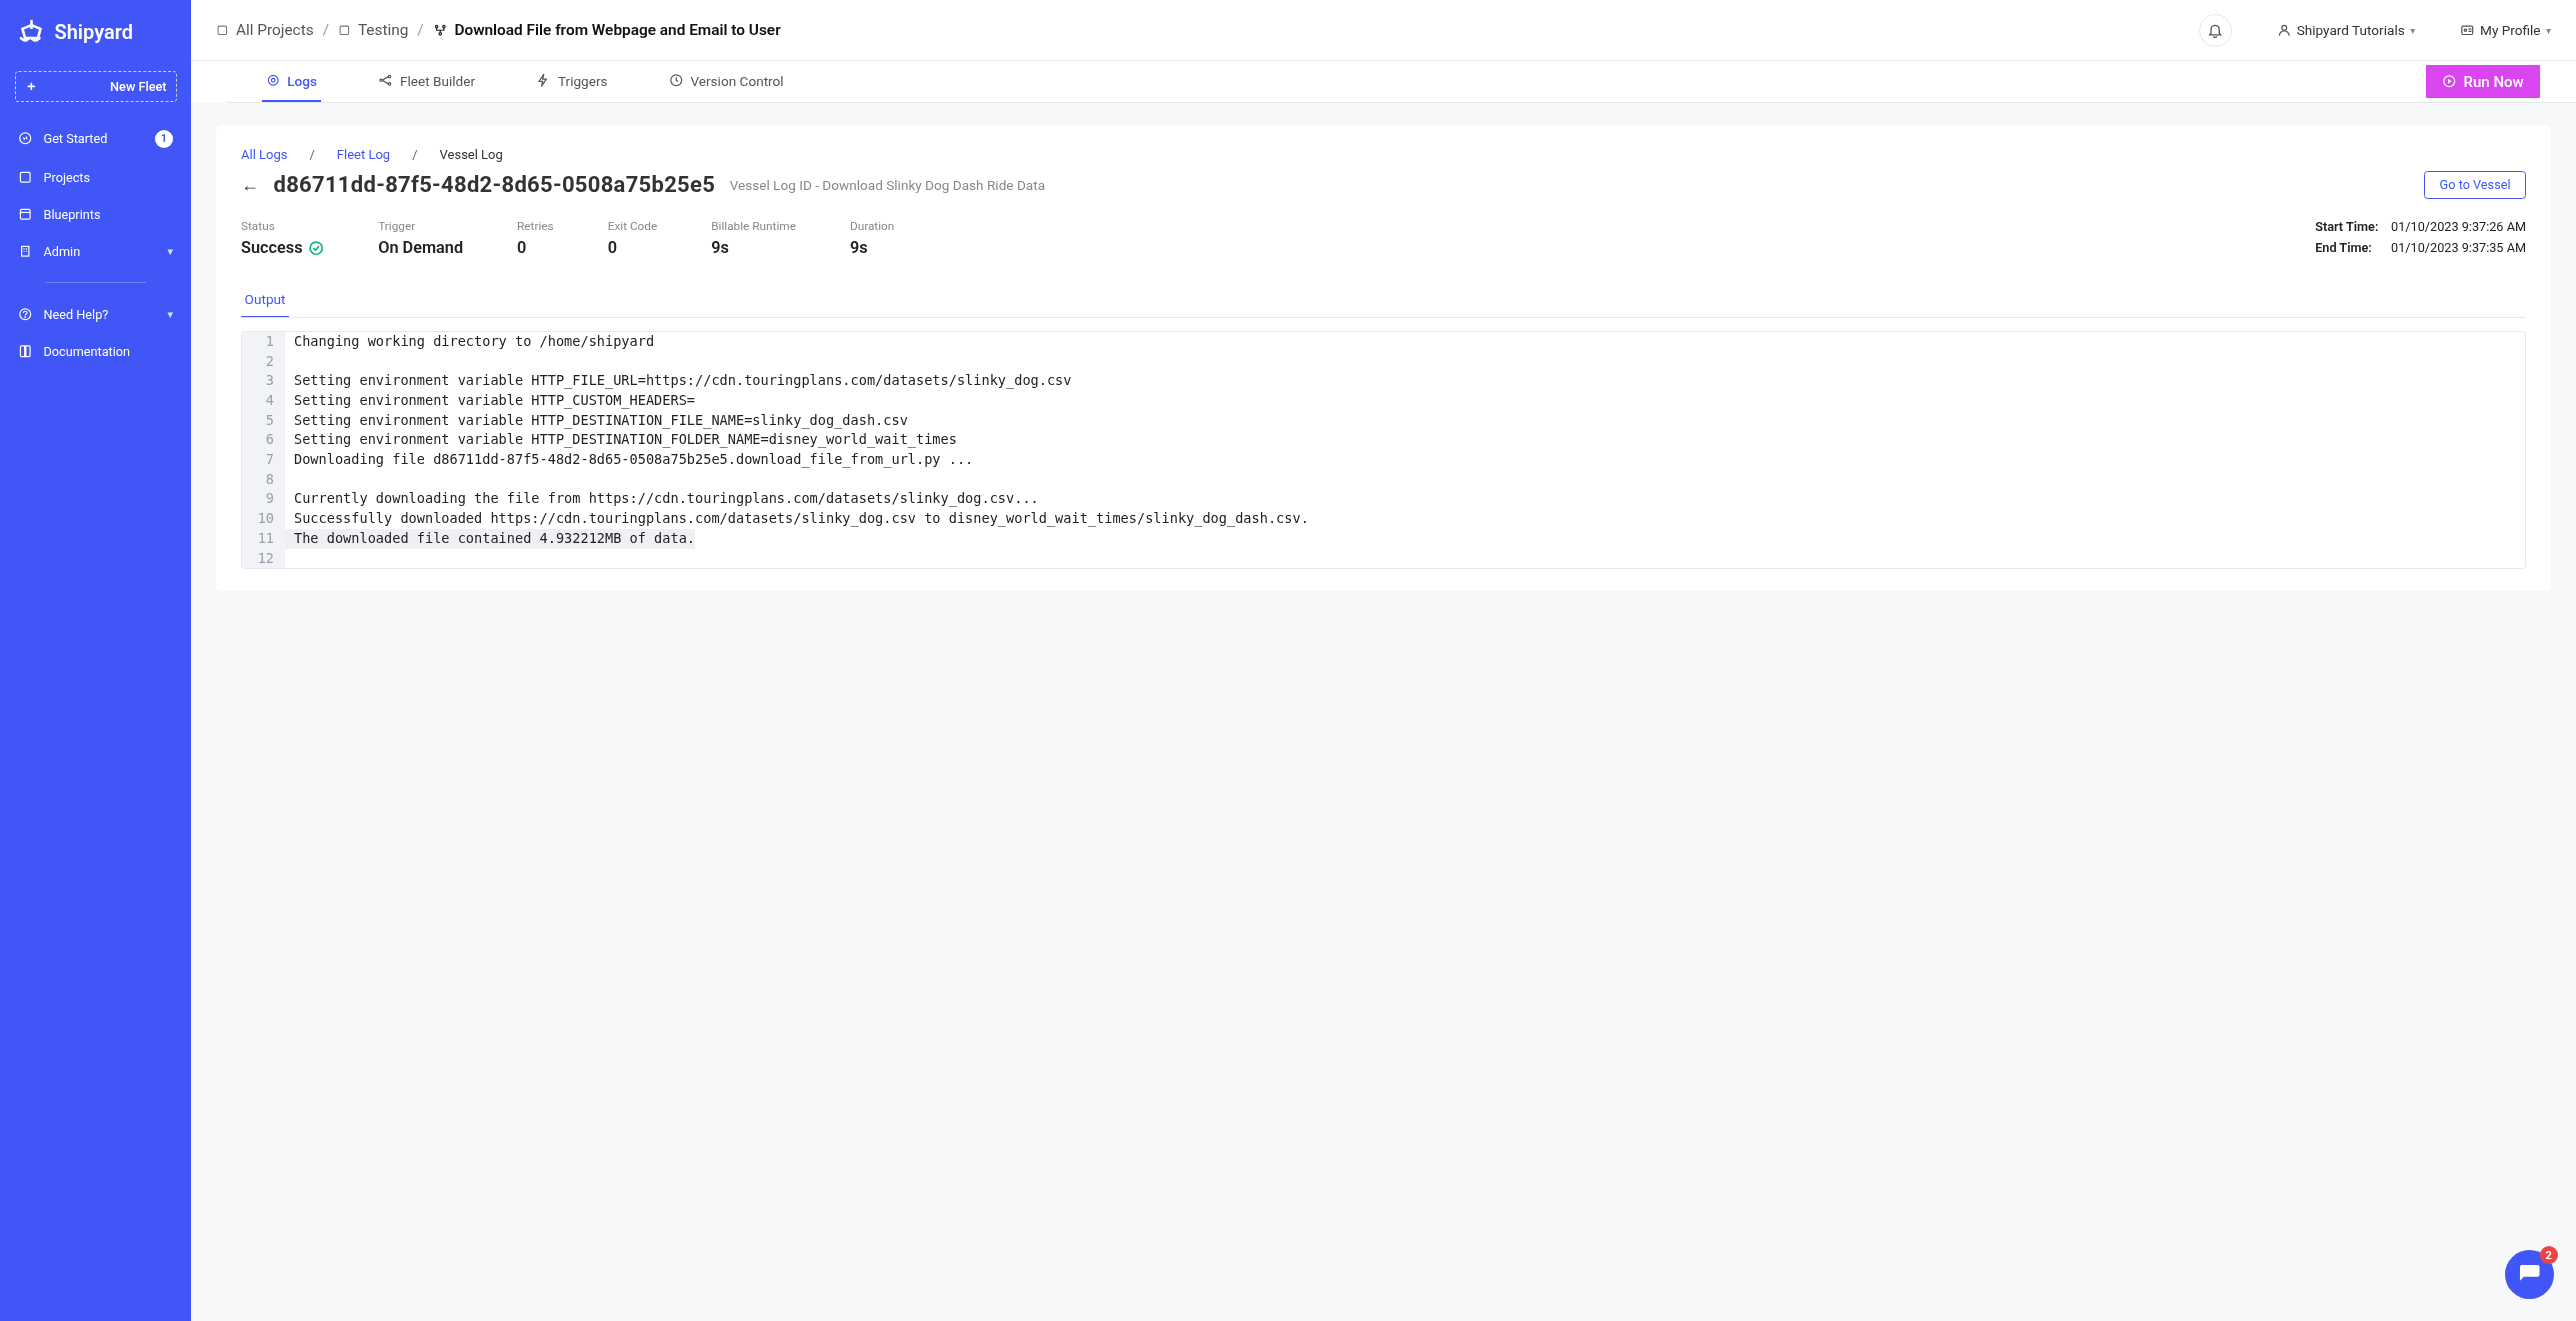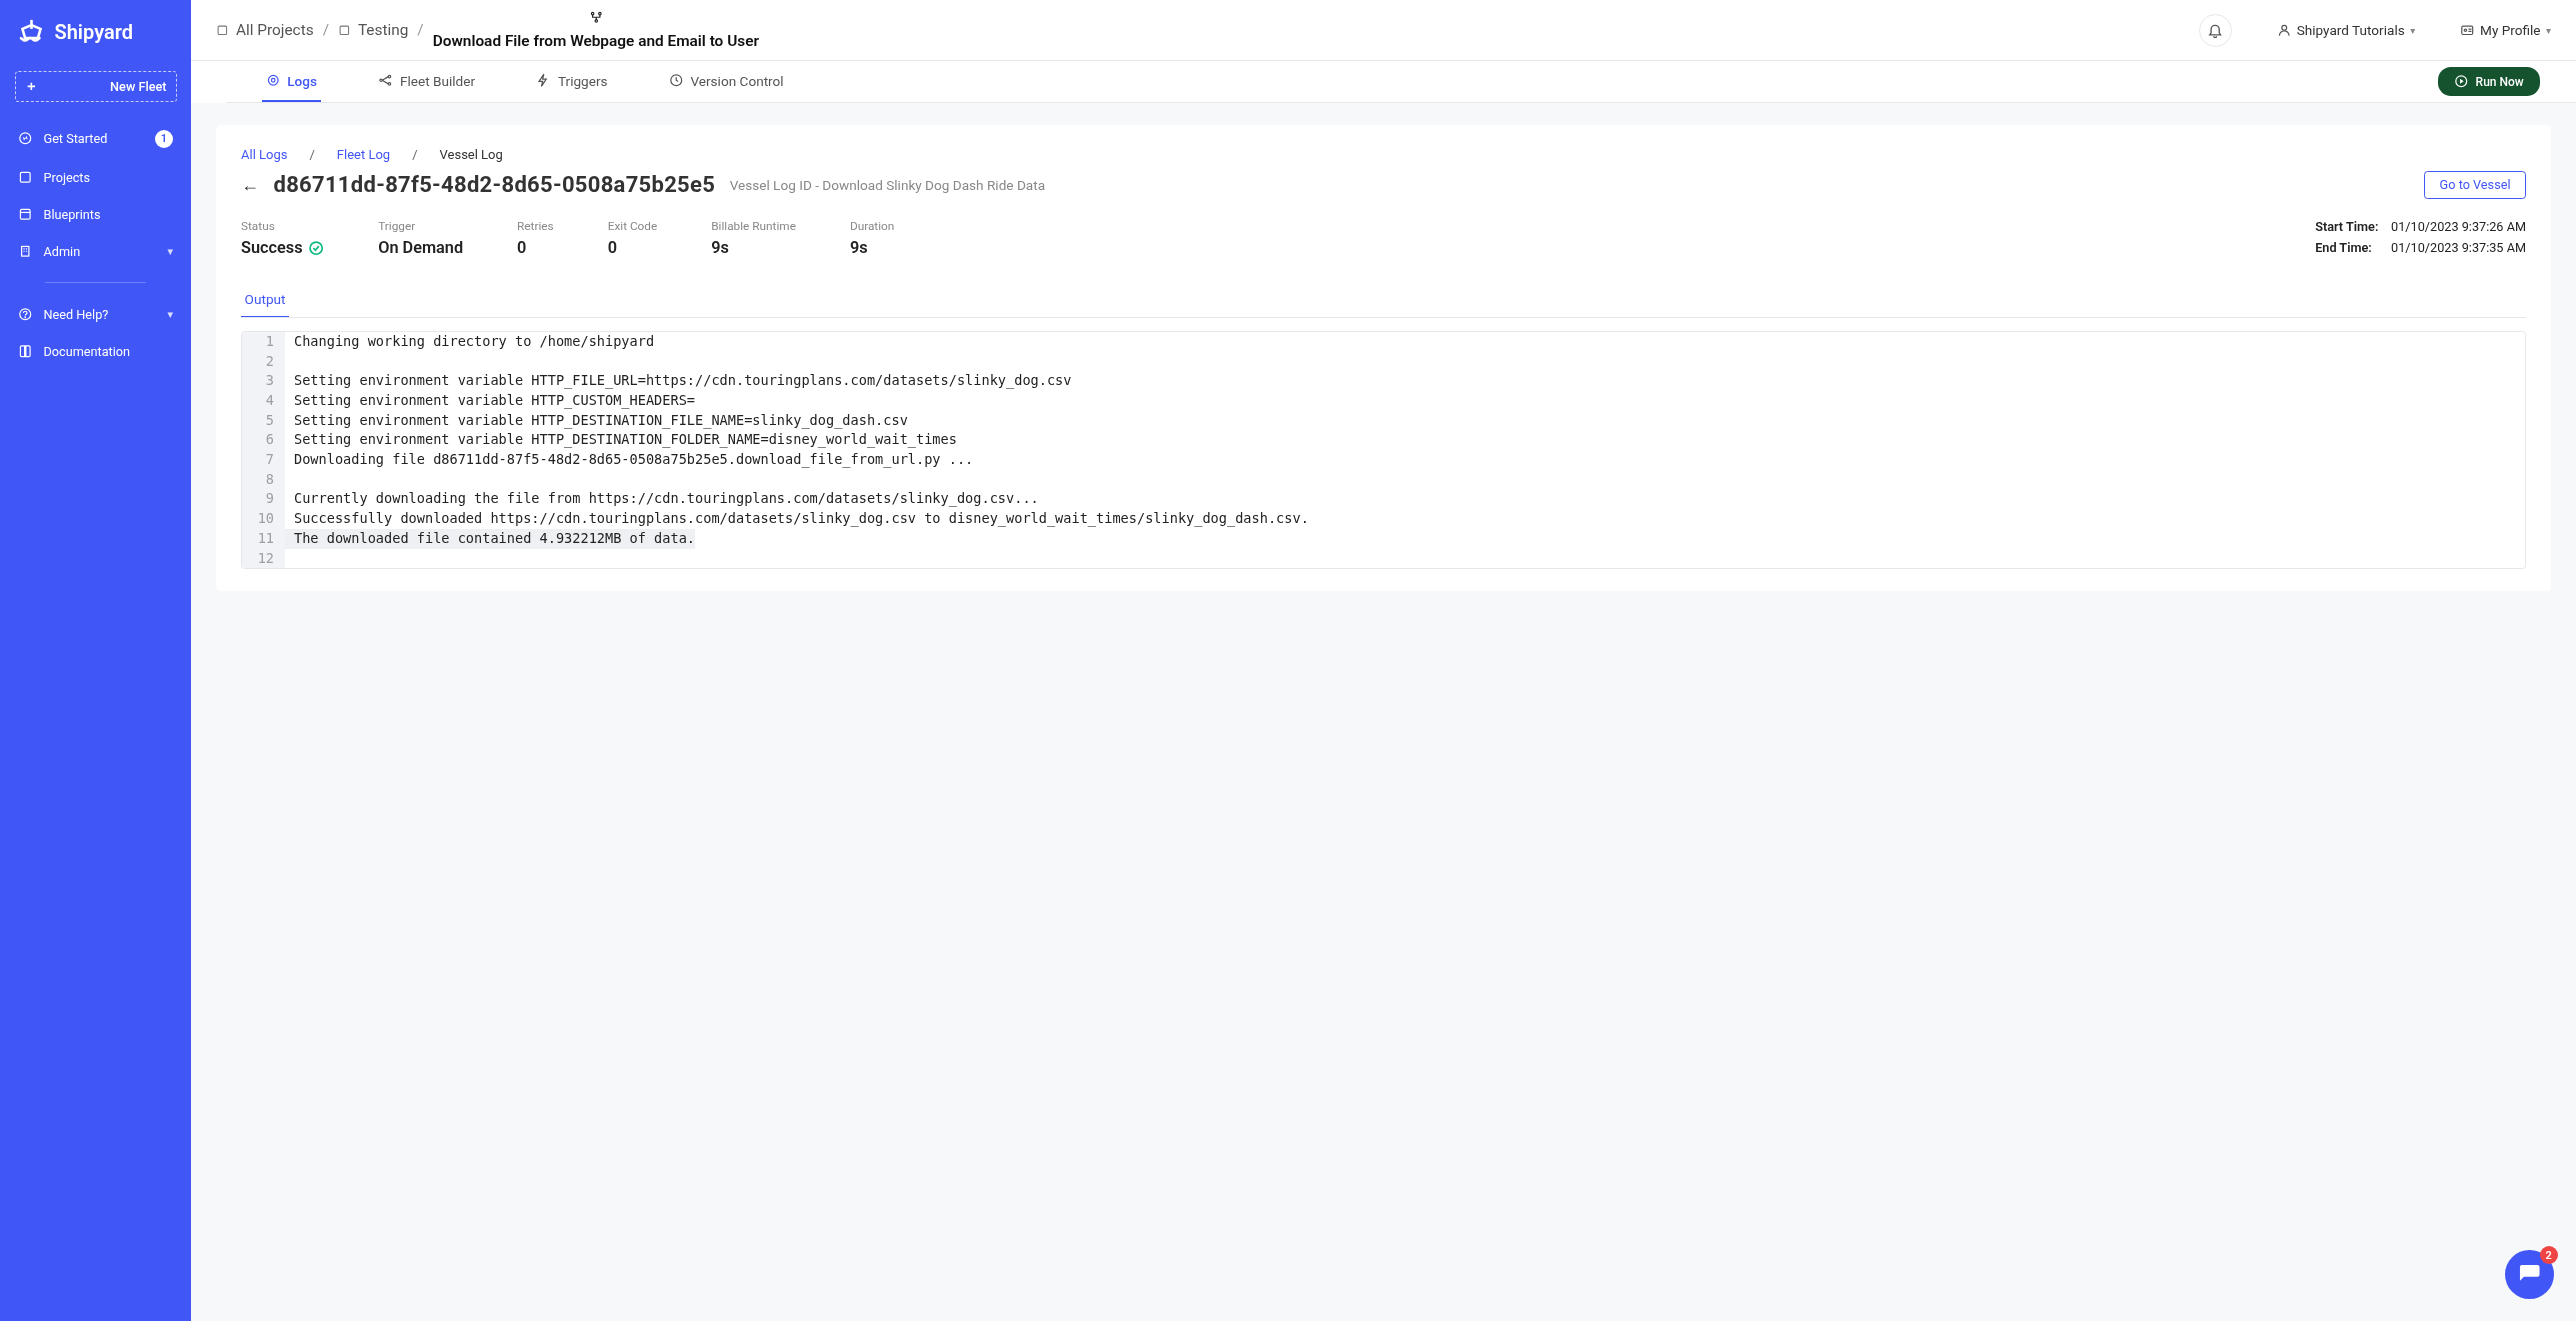--- a/index.html
+++ b/index.html
@@ -80,21 +80,21 @@
 .topbar {
   height: 61px;
   border-bottom: 0.9px solid #e5e7eb;
   display: flex;
   align-items: center;
   padding: 0 25px;
   gap: 9px;
   font-size: 15.4px;
 }
 .crumb { display: flex; align-items: center; gap: 7.2px; color: #555; cursor: pointer; }
-.crumb.strong { color: #111; font-weight: 600; flex-direction: column; }
+.crumb.strong { color: #111; font-weight: 600; }
 .crumb-sep { color: #999; }
 .topbar-spacer { flex: 1; }
 .bell {
   width: 33px; height: 33px; border-radius: 50%;
   border: 0.9px solid #e5e7eb;
   display: flex; align-items: center; justify-content: center;
   cursor: pointer;
 }
 .top-link { display: flex; align-items: center; gap: 5.4px; margin-left: 36px; color: #333; font-size: 13.6px; cursor: pointer; }
 
@@ -112,26 +112,26 @@
   display: flex; align-items: center; gap: 7.2px;
   height: 100%;
   color: #555; font-size: 13.6px;
   border-bottom: 2.7px solid transparent;
   padding: 0 3.6px;
   cursor: pointer;
 }
 .tab.active { color: #4156f6; border-bottom-color: #4156f6; font-weight: 500; }
 .run-now {
   margin-left: auto;
-  background: #14532d;
+  background: #d946ef;
   color: #fff;
-  border-radius: 13px;
+  border-radius: 1px;
   padding: 7.2px 16.3px;
   display: flex; align-items: center; gap: 7.2px;
-  font-size: 12px; font-weight: 500;
+  font-size: 15px; font-weight: 500;
   cursor: pointer;
 }
 
 .content-wrap {
   flex: 1;
   background: #f7f8fa;
   padding: 22px 25px;
   overflow: auto;
 }
 .card {

